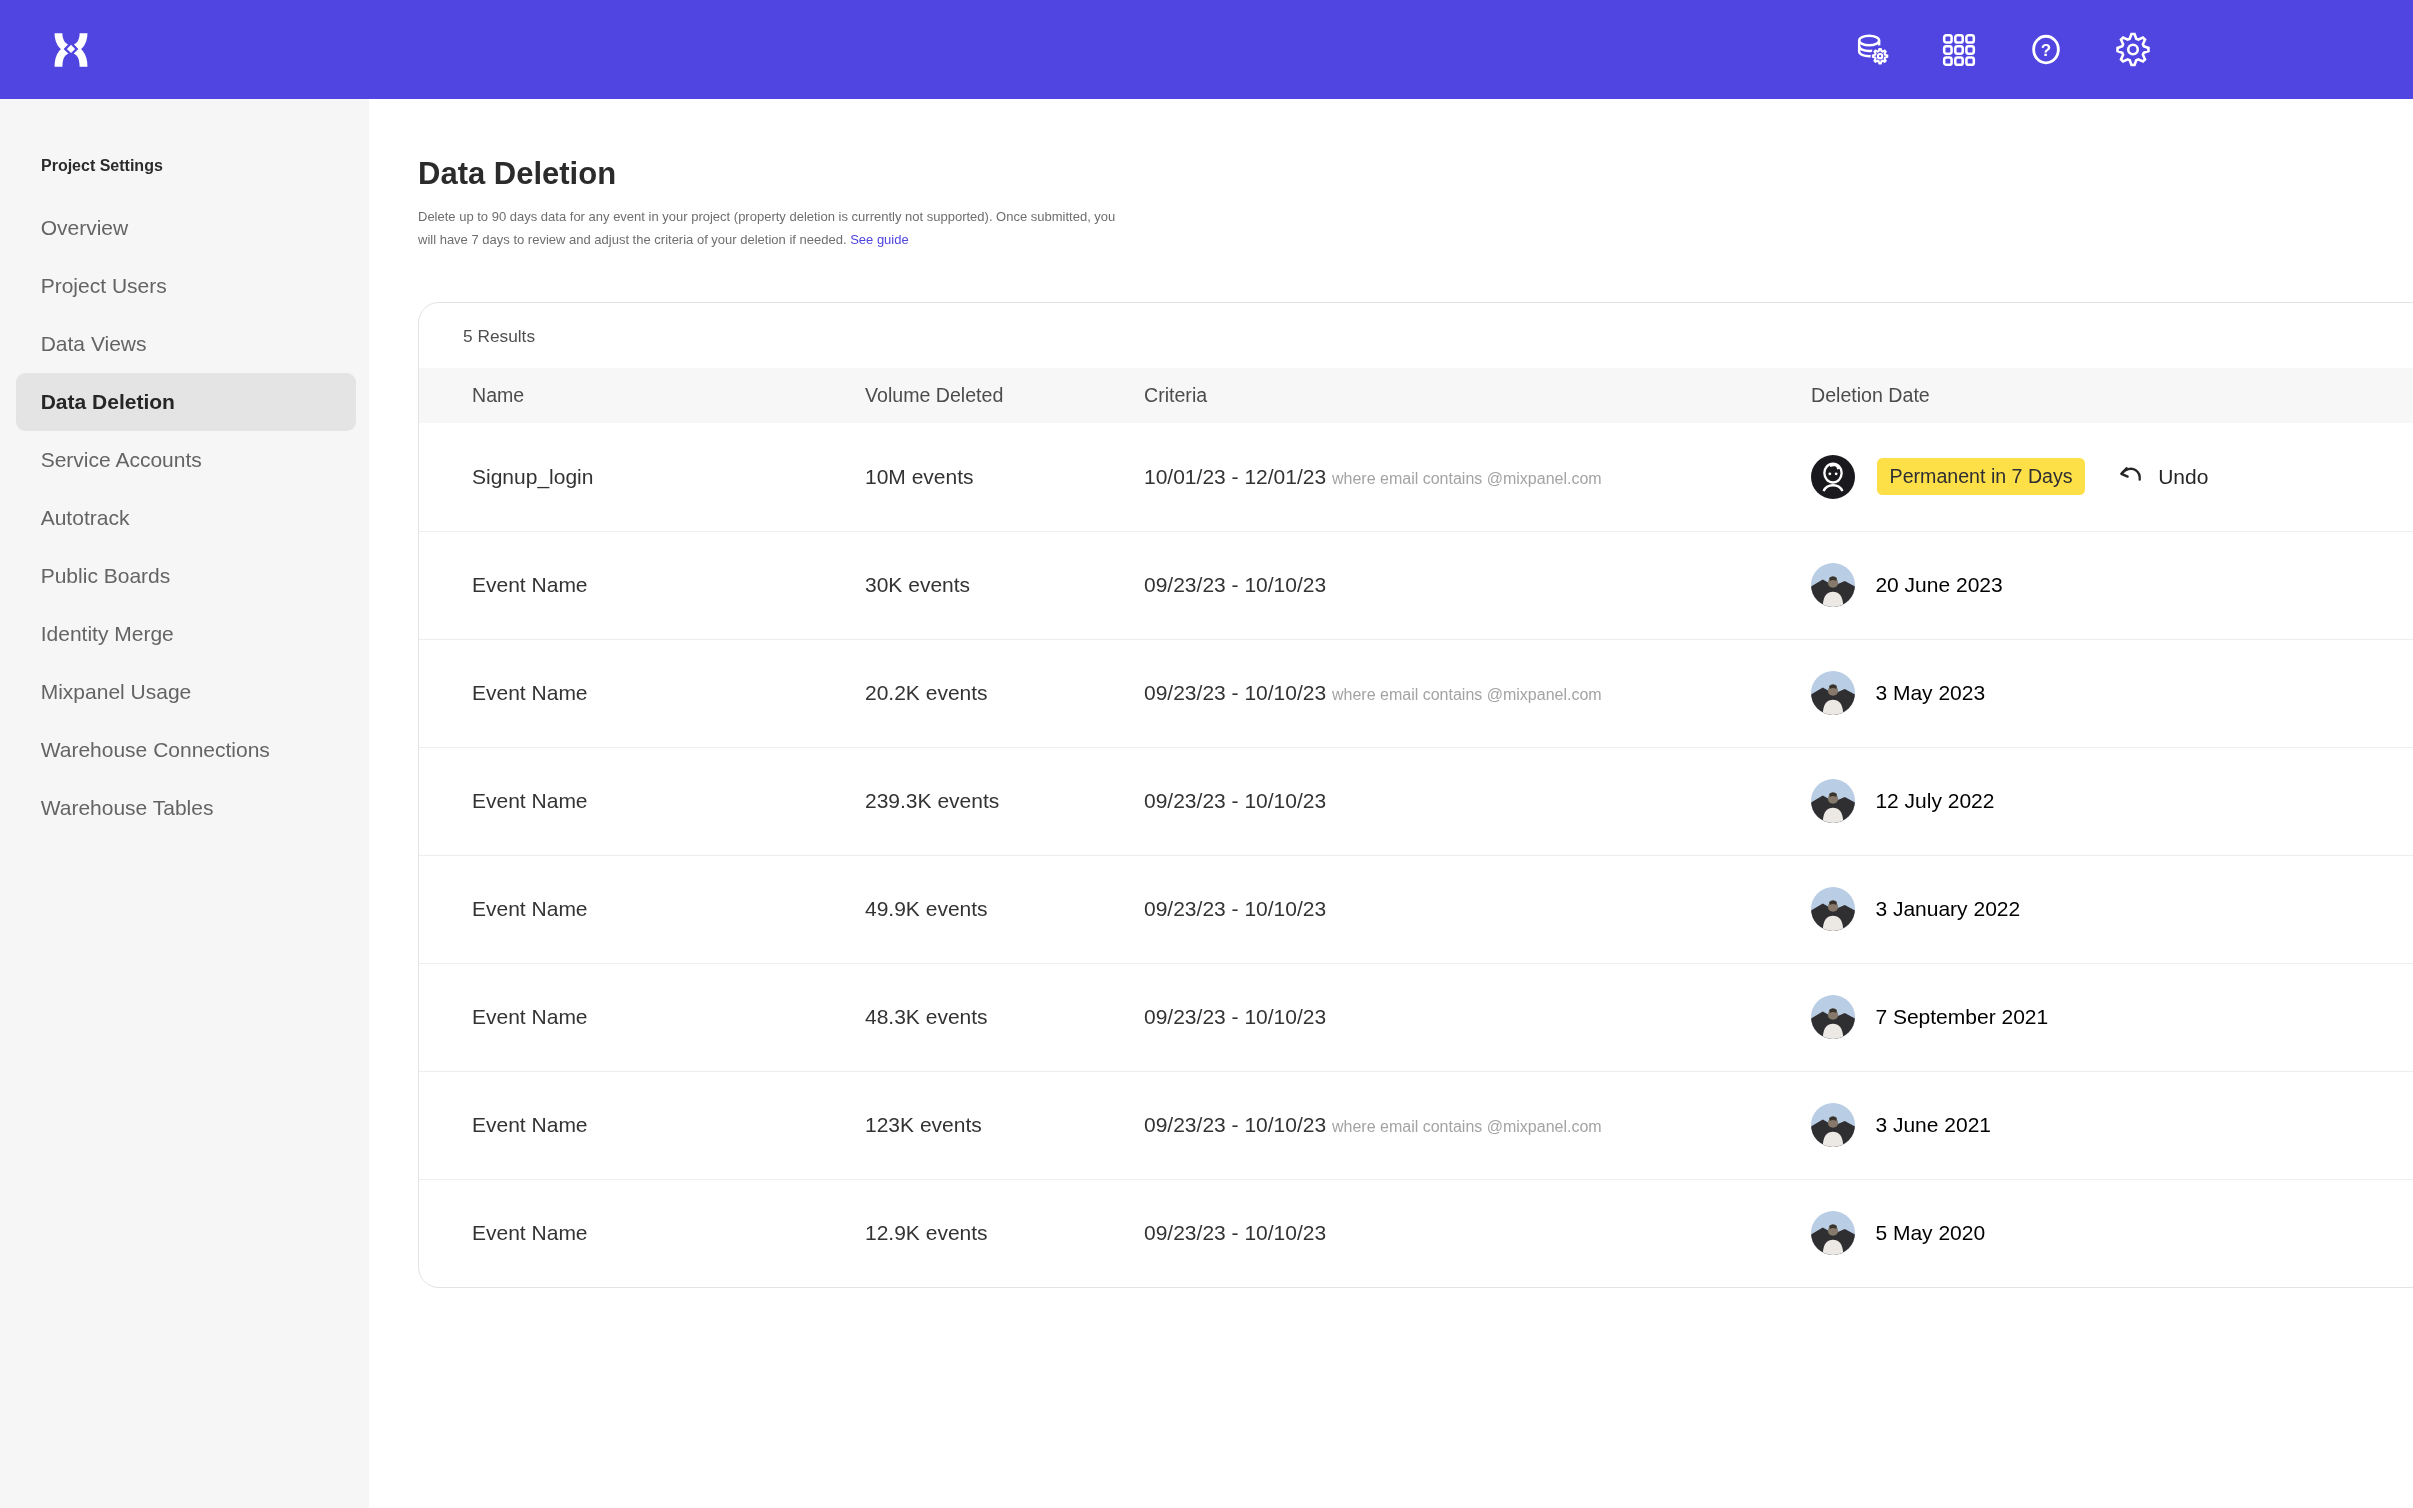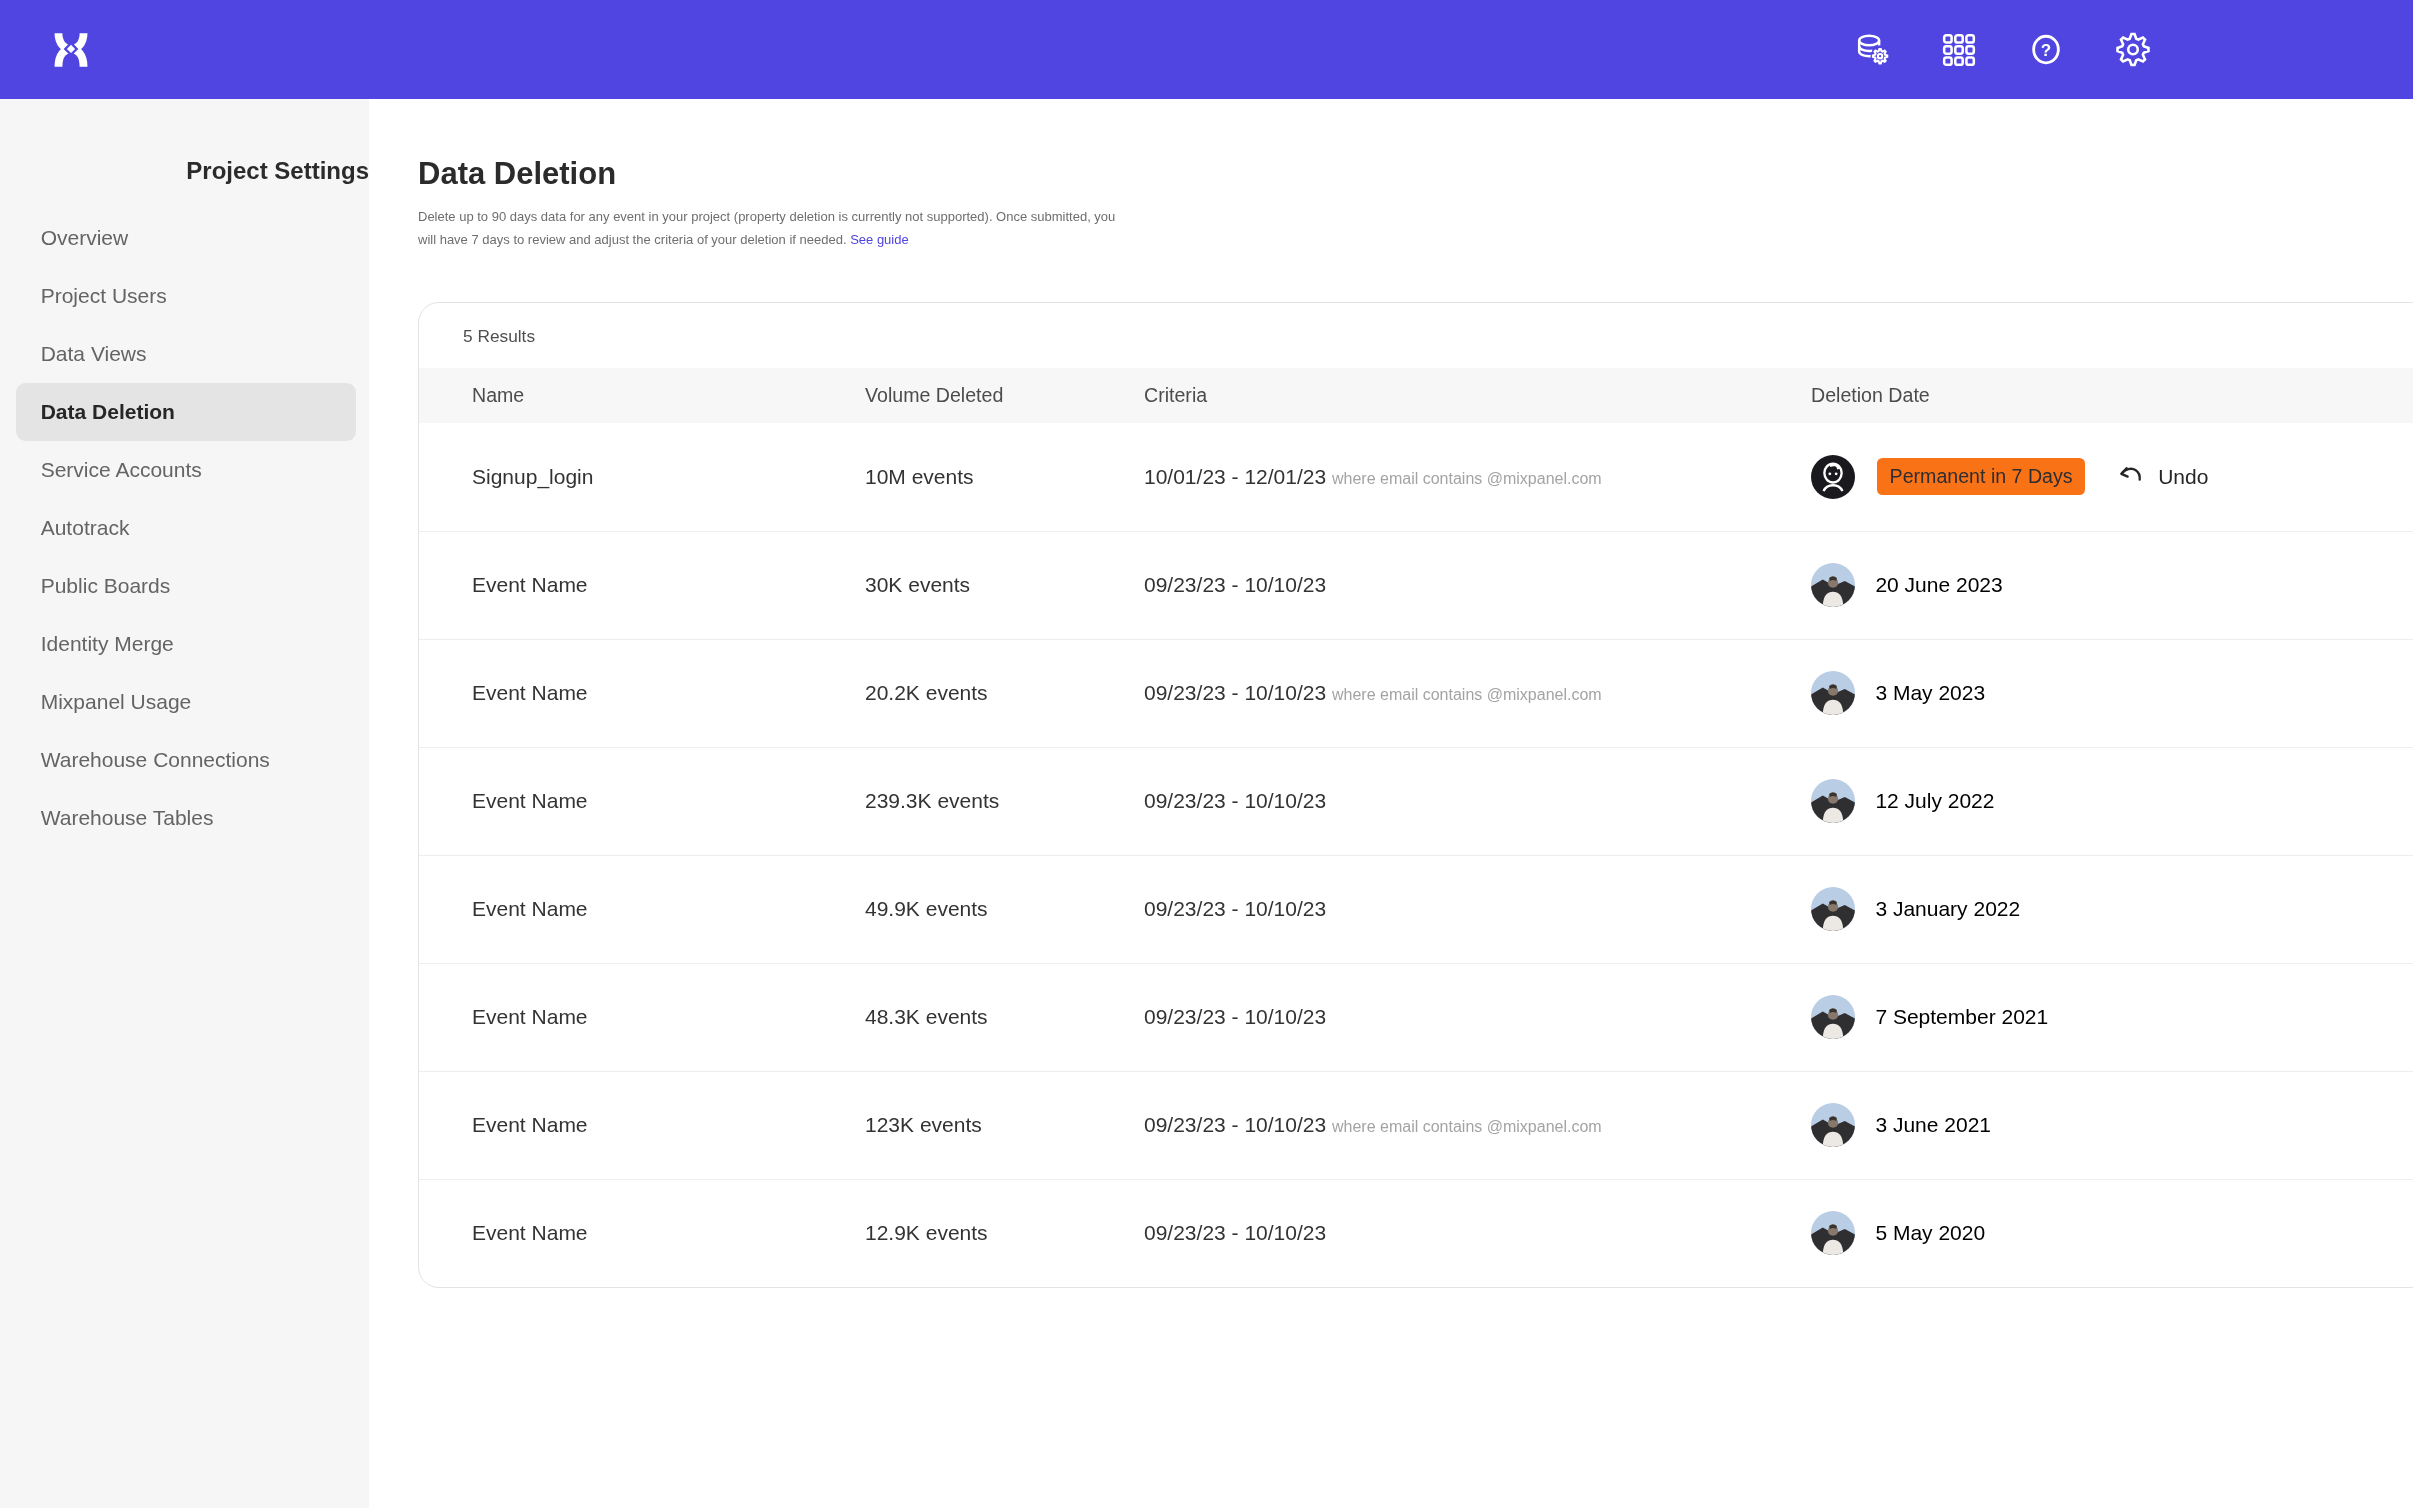--- a/index.html
+++ b/index.html
@@ -8,21 +8,21 @@
 
   
   .topbar{height:99px;background:#5145E1;display:flex;align-items:center;justify-content:space-between;}
   .logo{margin-left:46px;width:50px;height:50px;display:flex;align-items:center;justify-content:center;cursor:pointer;}
   .topbar-icons{display:flex;align-items:center;gap:49px;margin-right:261px;}
   .tb-icon{width:38px;height:38px;display:flex;align-items:center;justify-content:center;cursor:pointer;}
 
   
   .shell{display:flex;height:1409px;}
   .sidebar{width:369px;background:#f6f6f6;padding-top:58px;flex-shrink:0;}
-  .sidebar h2{margin:0 0 23.6px 41px;font-size:24px;font-weight:700;color:#2b2b2b;text-align:right;}
+  .sidebar h2{margin:0 0 23.6px 41px;font-size:16px;font-weight:700;color:#2b2b2b;}
   .nav-item{height:58px;display:flex;align-items:center;margin:0 12.6px 0 15.7px;
     padding-left:25px;border-radius:9.4px;font-size:21px;color:#646464;cursor:pointer;}
   .nav-item.selected{background:#e4e4e4;color:#262626;font-weight:700;}
 
   
   main{flex:1;position:relative;padding:57px 53px 0 49px;}
   h1{margin:0;font-size:31px;font-weight:700;color:#2b2b2b;}
   .desc{margin-top:12.6px;max-width:707px;font-size:13px;line-height:23.6px;color:#6e6e6e;}
   .desc a{color:#4F44E0;text-decoration:none;cursor:pointer;}
   .delete-btn{position:absolute;top:50px;right:53px;height:55px;padding:0 23.6px;
@@ -37,21 +37,21 @@
     padding-left:53px;align-items:center;font-size:19.6px;color:#4c4c4c;}
   .trow{height:108px;display:grid;grid-template-columns:393px 279px 667px auto;
     padding-left:53px;align-items:center;font-size:21px;color:#333;cursor:default;}
   .trow + .trow{border-top:0.8px solid #ededed;}
   .crit-main{font-size:21px;color:#333;}
   .crit-sub{margin-top:6.3px;font-size:16px;color:#a3a3a3;}
   .del-cell{display:flex;align-items:center;}
   .avatar{width:44px;height:44px;border-radius:50%;overflow:hidden;flex-shrink:0;}
   .avatar svg{display:block;}
   .date-text{margin-left:20.4px;font-size:21px;color:#000000;}
-  .badge{margin-left:22px;background:#f97316;border-radius:5.5px;padding:7px 12.6px;font-size:19.6px;color:#2d2d33;text-align:right;}
+  .badge{margin-left:22px;background:#fde047;border-radius:5.5px;padding:7px 12.6px;font-size:19.6px;color:#2d2d33;text-align:right;}
   .undo{margin-left:33px;display:flex;align-items:center;gap:13px;background:none;border:none;
     font-size:21px;color:#262626;font-family:inherit;cursor:pointer;padding:0;}
 </style>
 </head>
 <body>
 
 <header class="topbar">
   <div class="logo">
     <svg width="46" height="46" viewBox="0 0 44 44">
       <g stroke="#ffffff" stroke-width="7.5" fill="none">

